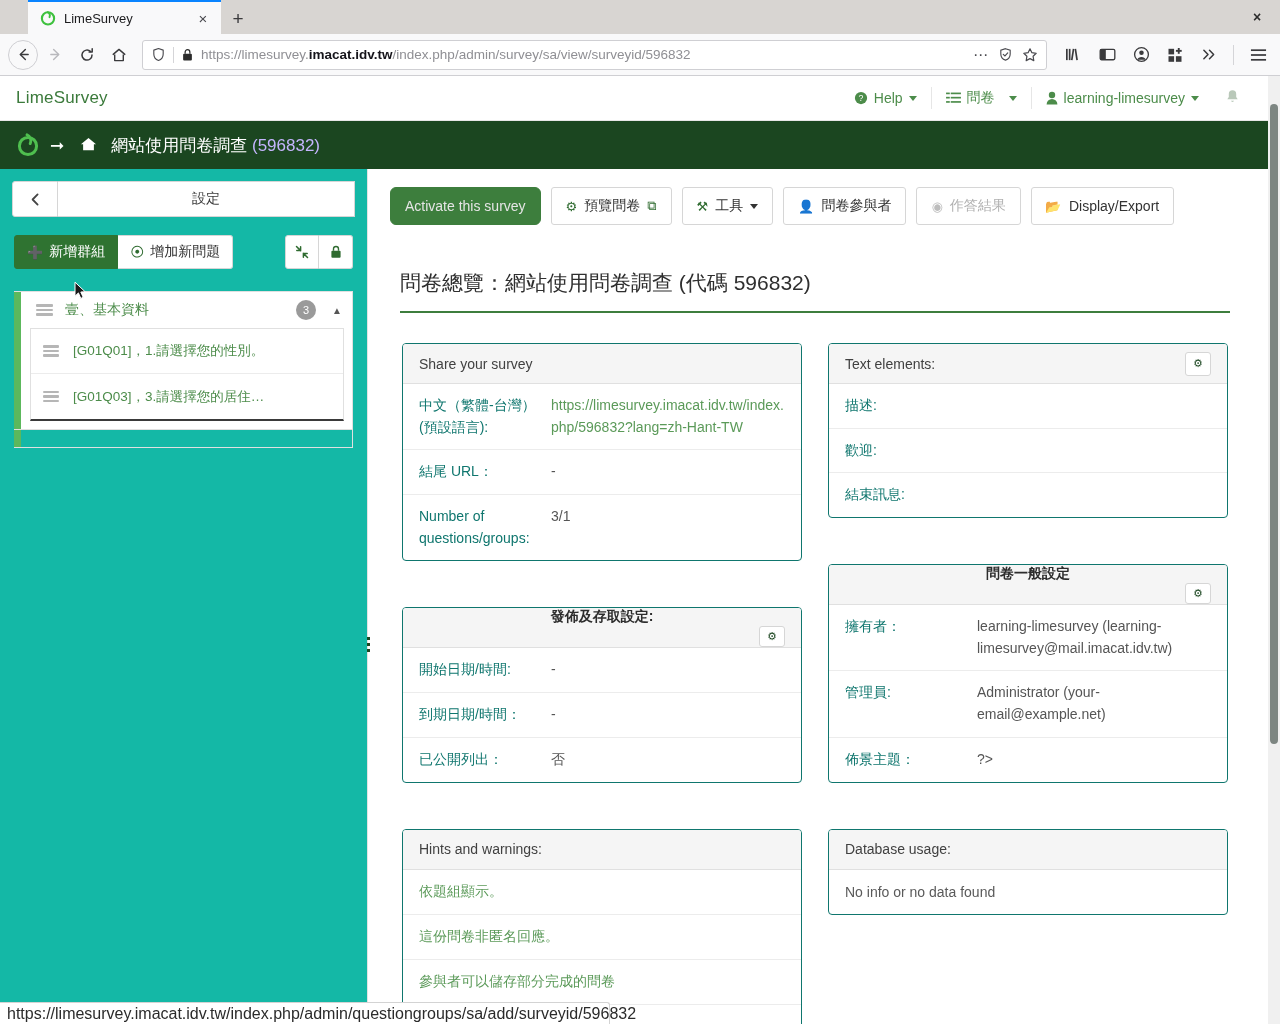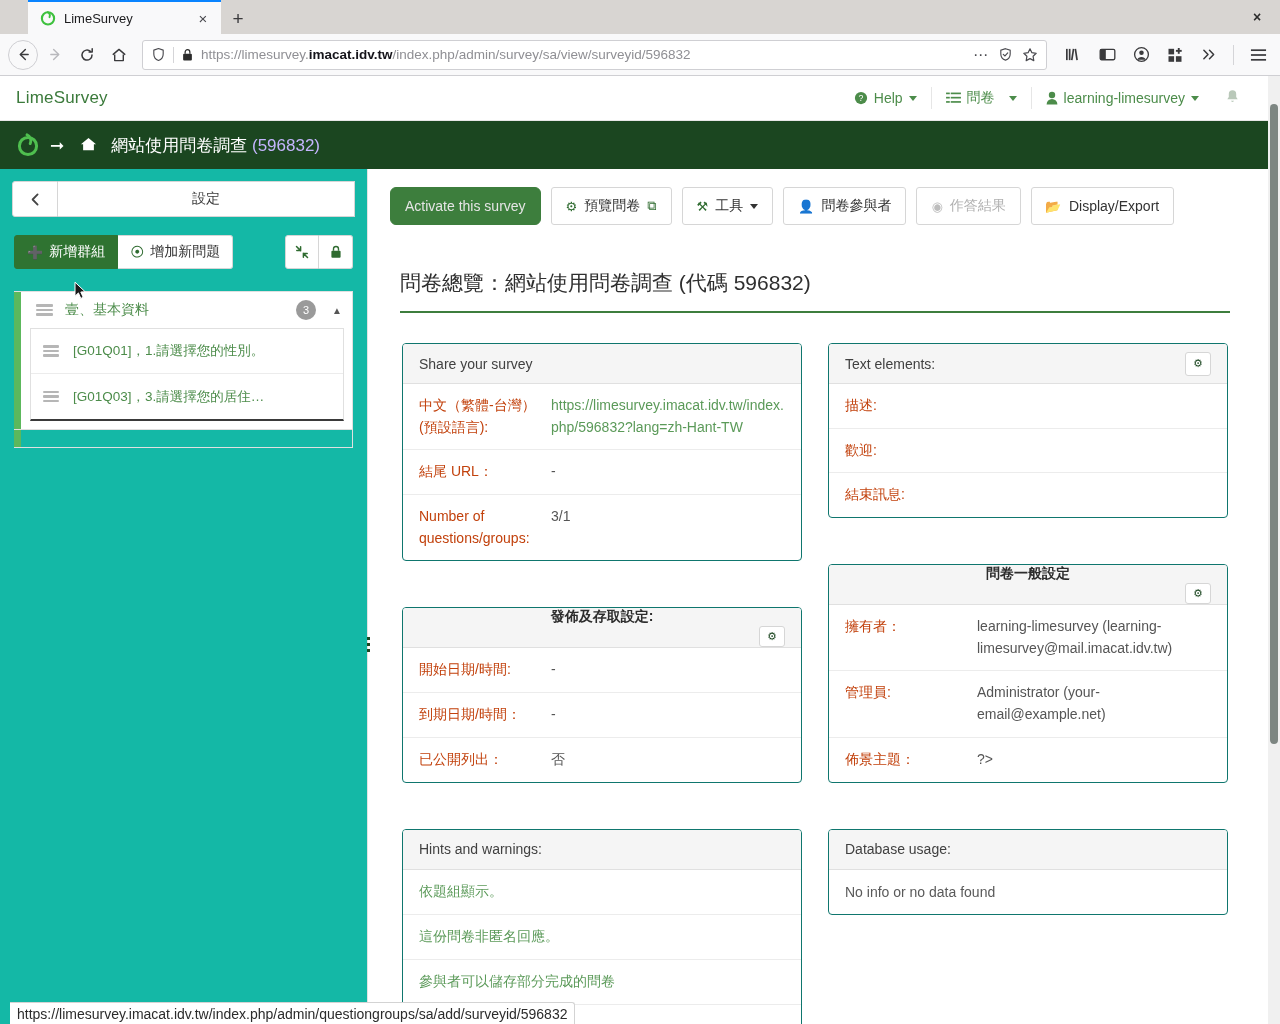--- a/index.html
+++ b/index.html
@@ -191,38 +191,38 @@
     background:#f5f5f5; border-bottom: 1px solid #e0e0e0; height: 40px;
     display:flex; align-items:center; padding: 0 16px; font-size: 14px; color:#414141;
   }
   .panel-head.bold { font-weight: 700; color:#2d2d2d;flex-direction:column; }
   .panel-head .gear-btn {
     margin-left:auto; width:26px; height:24px; border:1px solid #d6d6d6; background:#fff;
     border-radius:3px; display:flex;align-items:center;justify-content:center; color:#1b4620; font-size:11px;
   }
   .prow { display:flex; padding: 11px 16px; border-bottom: 1px solid #ececec; font-size: 14px; }
   .prow:last-child { border-bottom: none; }
-  .plabel { width: 132px; flex: none; color: #c2410c; line-height: 1.55; }
+  .plabel { width: 132px; flex: none; color: #0f766e; line-height: 1.55; }
   .pval { color: #6f6f6f; line-height: 1.55; word-break: break-word; }
   .pval.link { color: #5b9a59; }
   .pval.plain { color:#555; }
   .hint-row { padding: 13px 16px; border-bottom: 1px solid #ececec; font-size: 14px; color:#5b9a59; }
   .hint-row:last-child { border-bottom: none; }
   .dbrow { padding: 14px 16px; font-size: 14px; color:#5a5a5a; }
 
   
   .scrollbar { position:absolute; right:0; top:0; width:12px; height:948px; background:#f0f0f0; }
   .scroll-thumb { position:absolute; top:28px; left:2px; width:8px; height:640px; background:#7d8682; border-radius:4px;}
 
   
   .statusbar {
     position: absolute; left: 0; bottom: 0; height: 22px; max-width: 610px;
     background: #fff; border: 1px solid #d3d3d3; border-left: none; border-bottom: none;
     border-radius: 0 3px 0 0; display: flex; align-items: center; padding: 0 7px;
-    font-size: 14px; color: #2b2b2b; white-space: nowrap; margin-left: 10px;
+    font-size: 16px; color: #2b2b2b; white-space: nowrap;
   }
 
   
   .cursor { position:absolute; left: 72px; top: 281px; width: 16px; height: 20px; }
 </style>
 </head>
 <body>
 
 <div class="browser">
 

